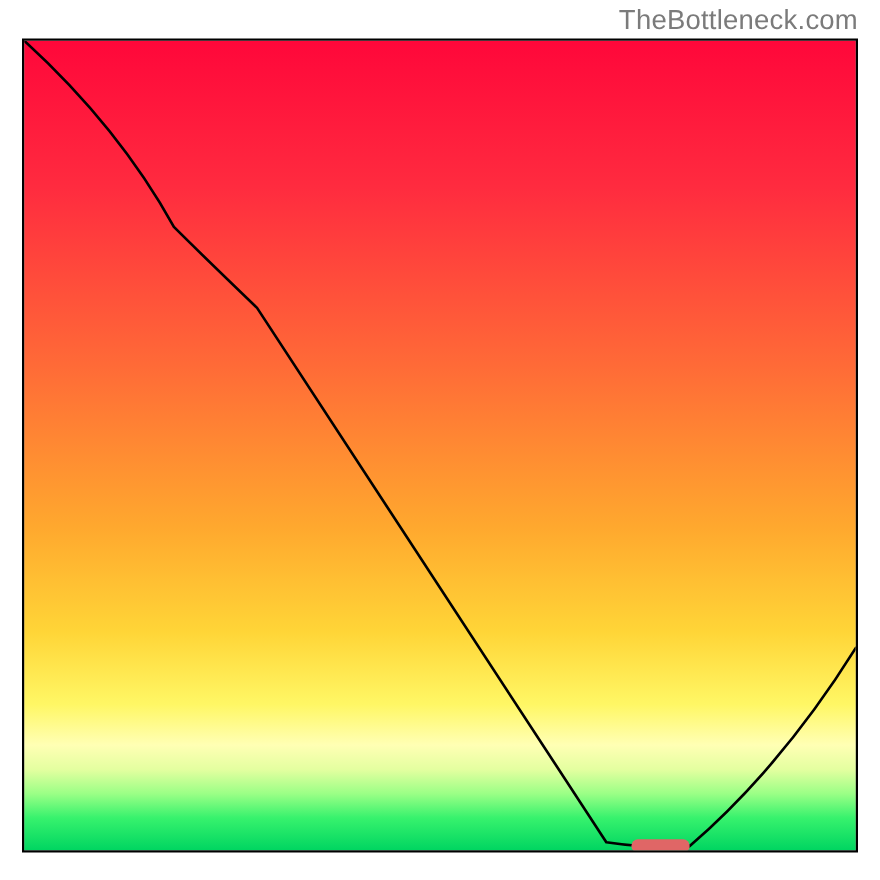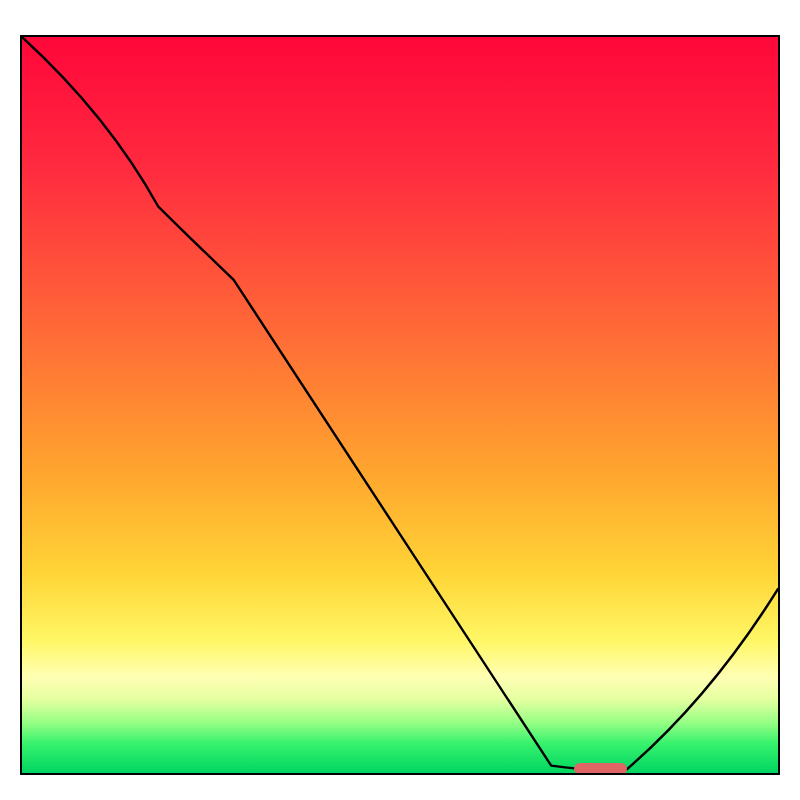--- a/index.html
+++ b/index.html
@@ -69,20 +69,21 @@
     height: 12px;
     width: 40px;
     border-radius: 6px;
     background: #e06666;
   }
 </style>
 </head>
 <body>
 
 <div class="container">
+  <div class="watermark">TheBottleneck.com</div>
 
   <div class="plot">
     <svg class="curve" viewBox="0 0 756 736" preserveAspectRatio="none">
       <path d="M 0,0 Q 86.03999999999999,78.63999999999999 136.07999999999998,169.27999999999997 Q 158.07999999999998,191.27999999999997 211.68,242.88 L 529.1999999999999,728.64 Q 567,734.32 604.8000000000001,732.32 Q 688.4000000000001,660.1600000000001 756,552"></path>
     </svg>
     <div class="marker" style="left: 551.88px; width: 52.92px; top: 726.32px; background: rgb(224, 102, 102);"></div>
   </div>
 </div>
 
 </body></html>

